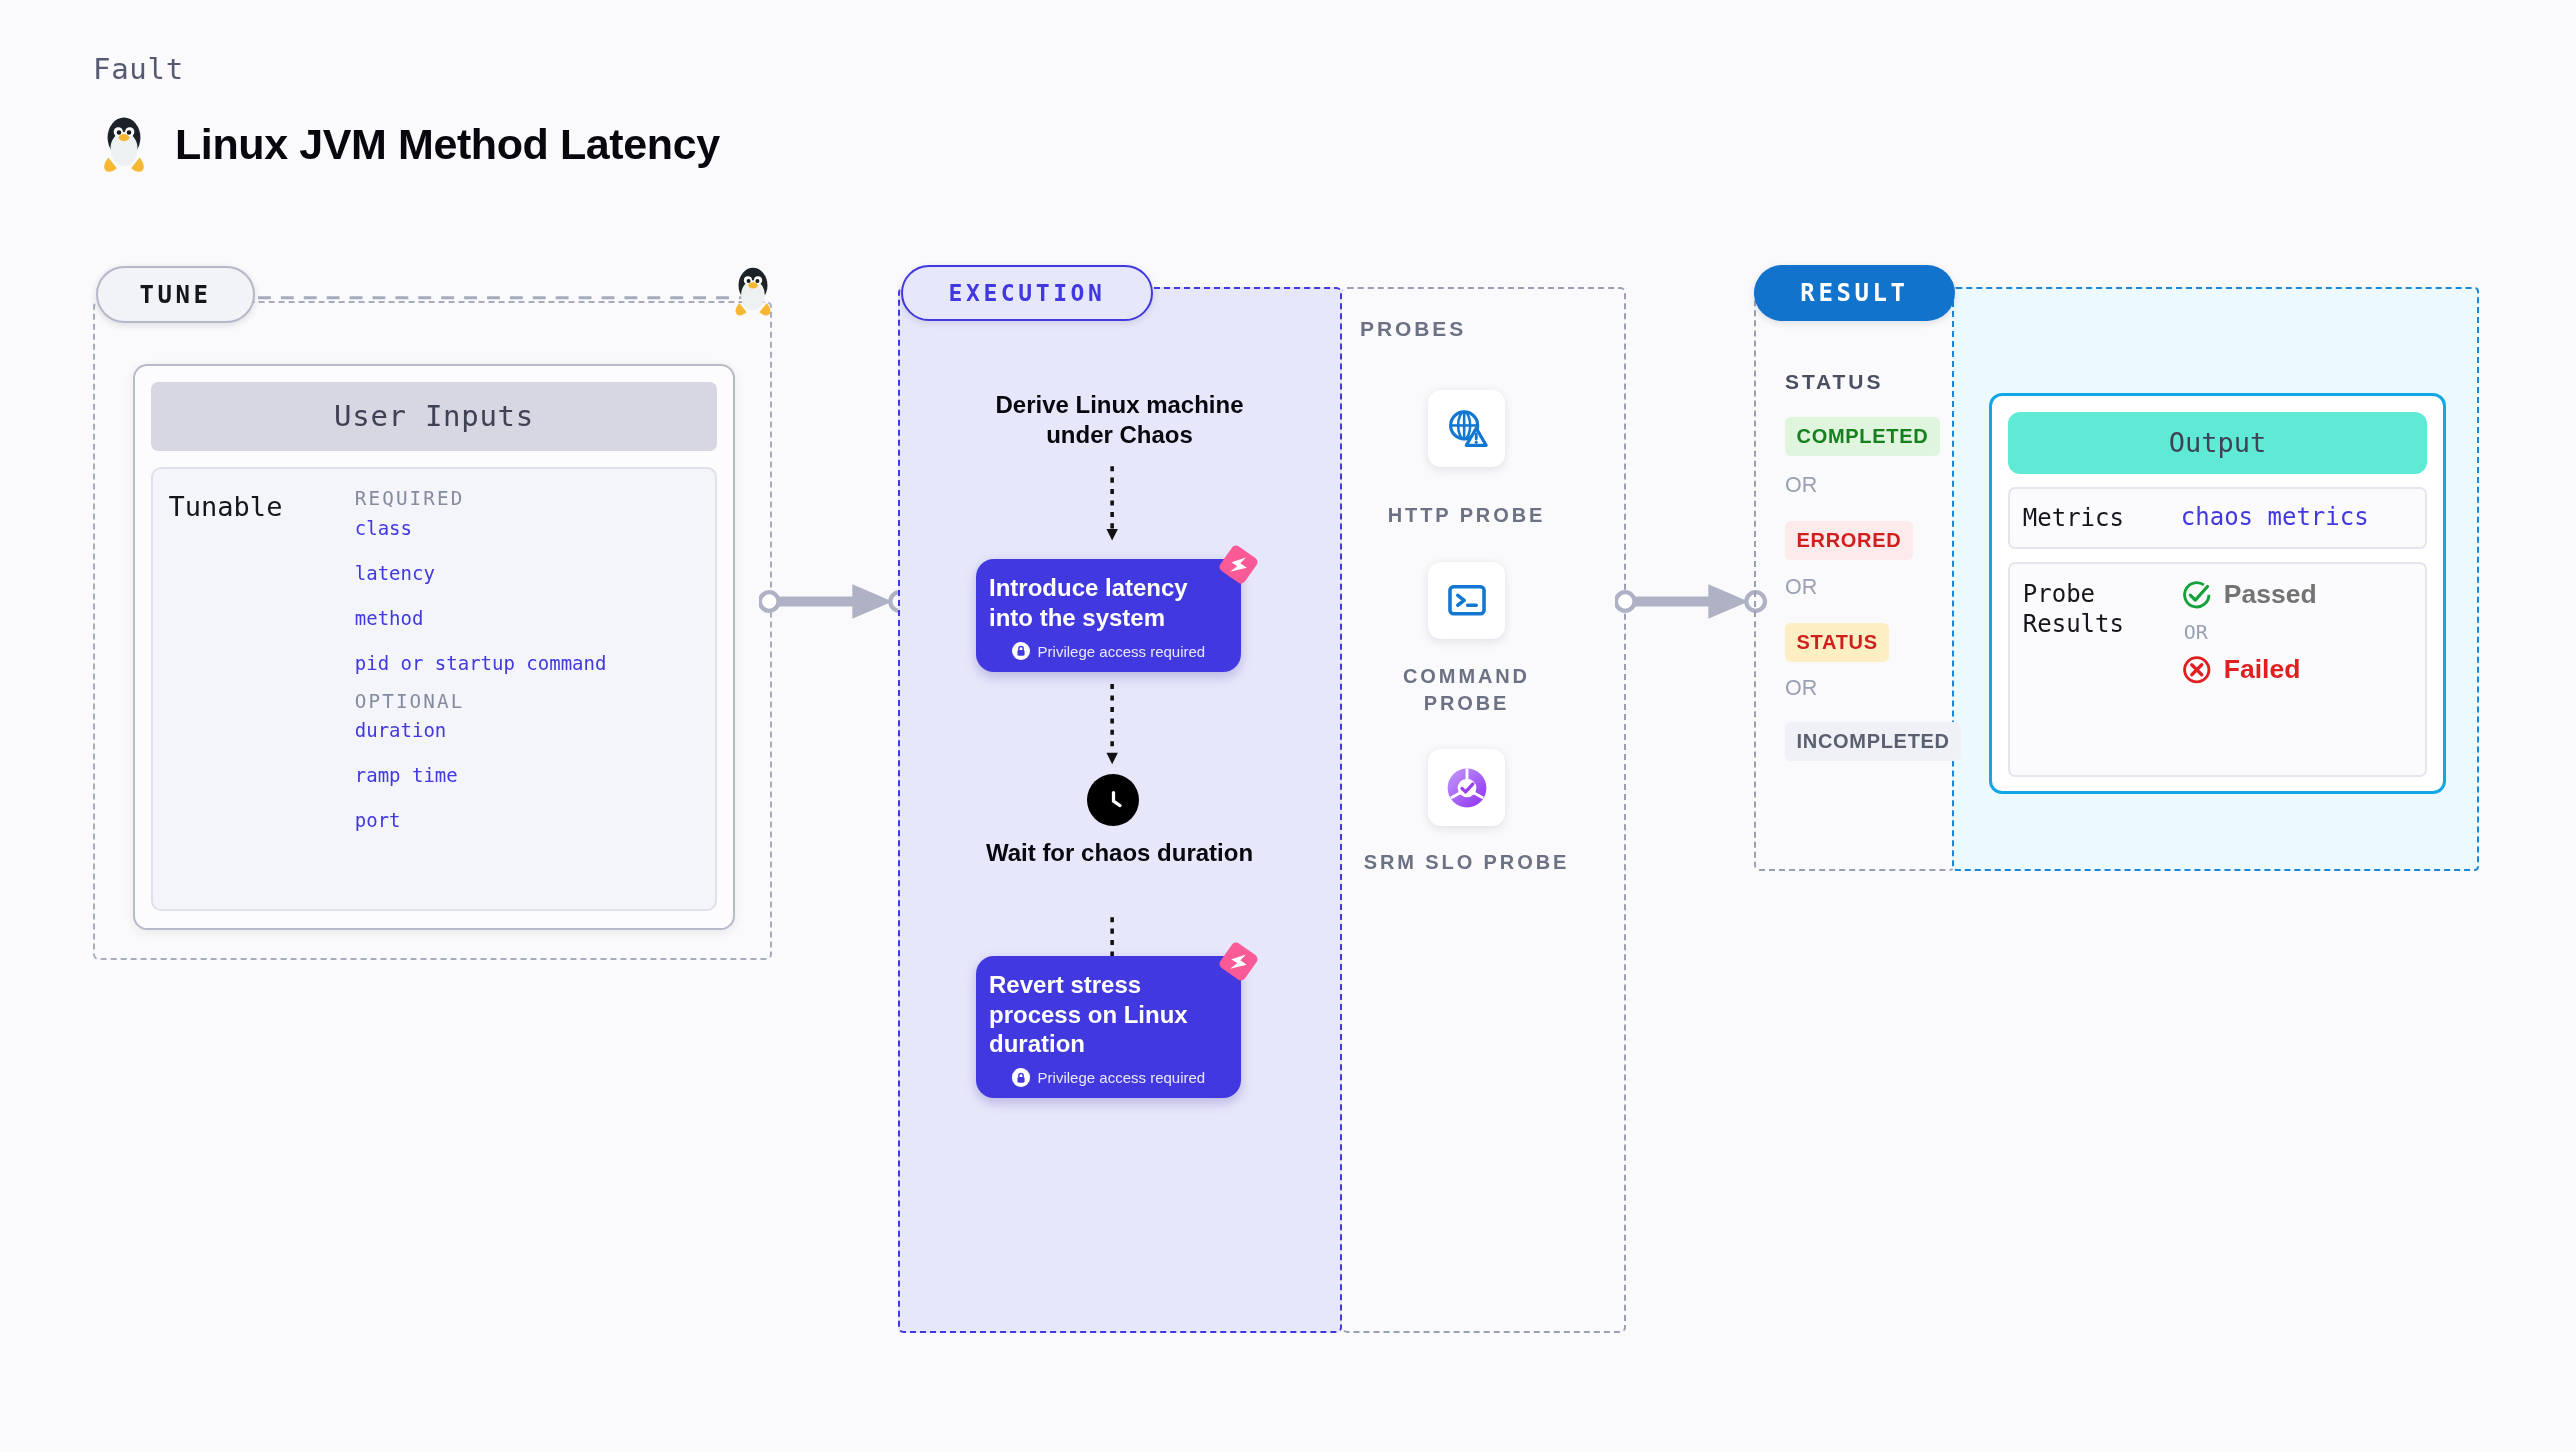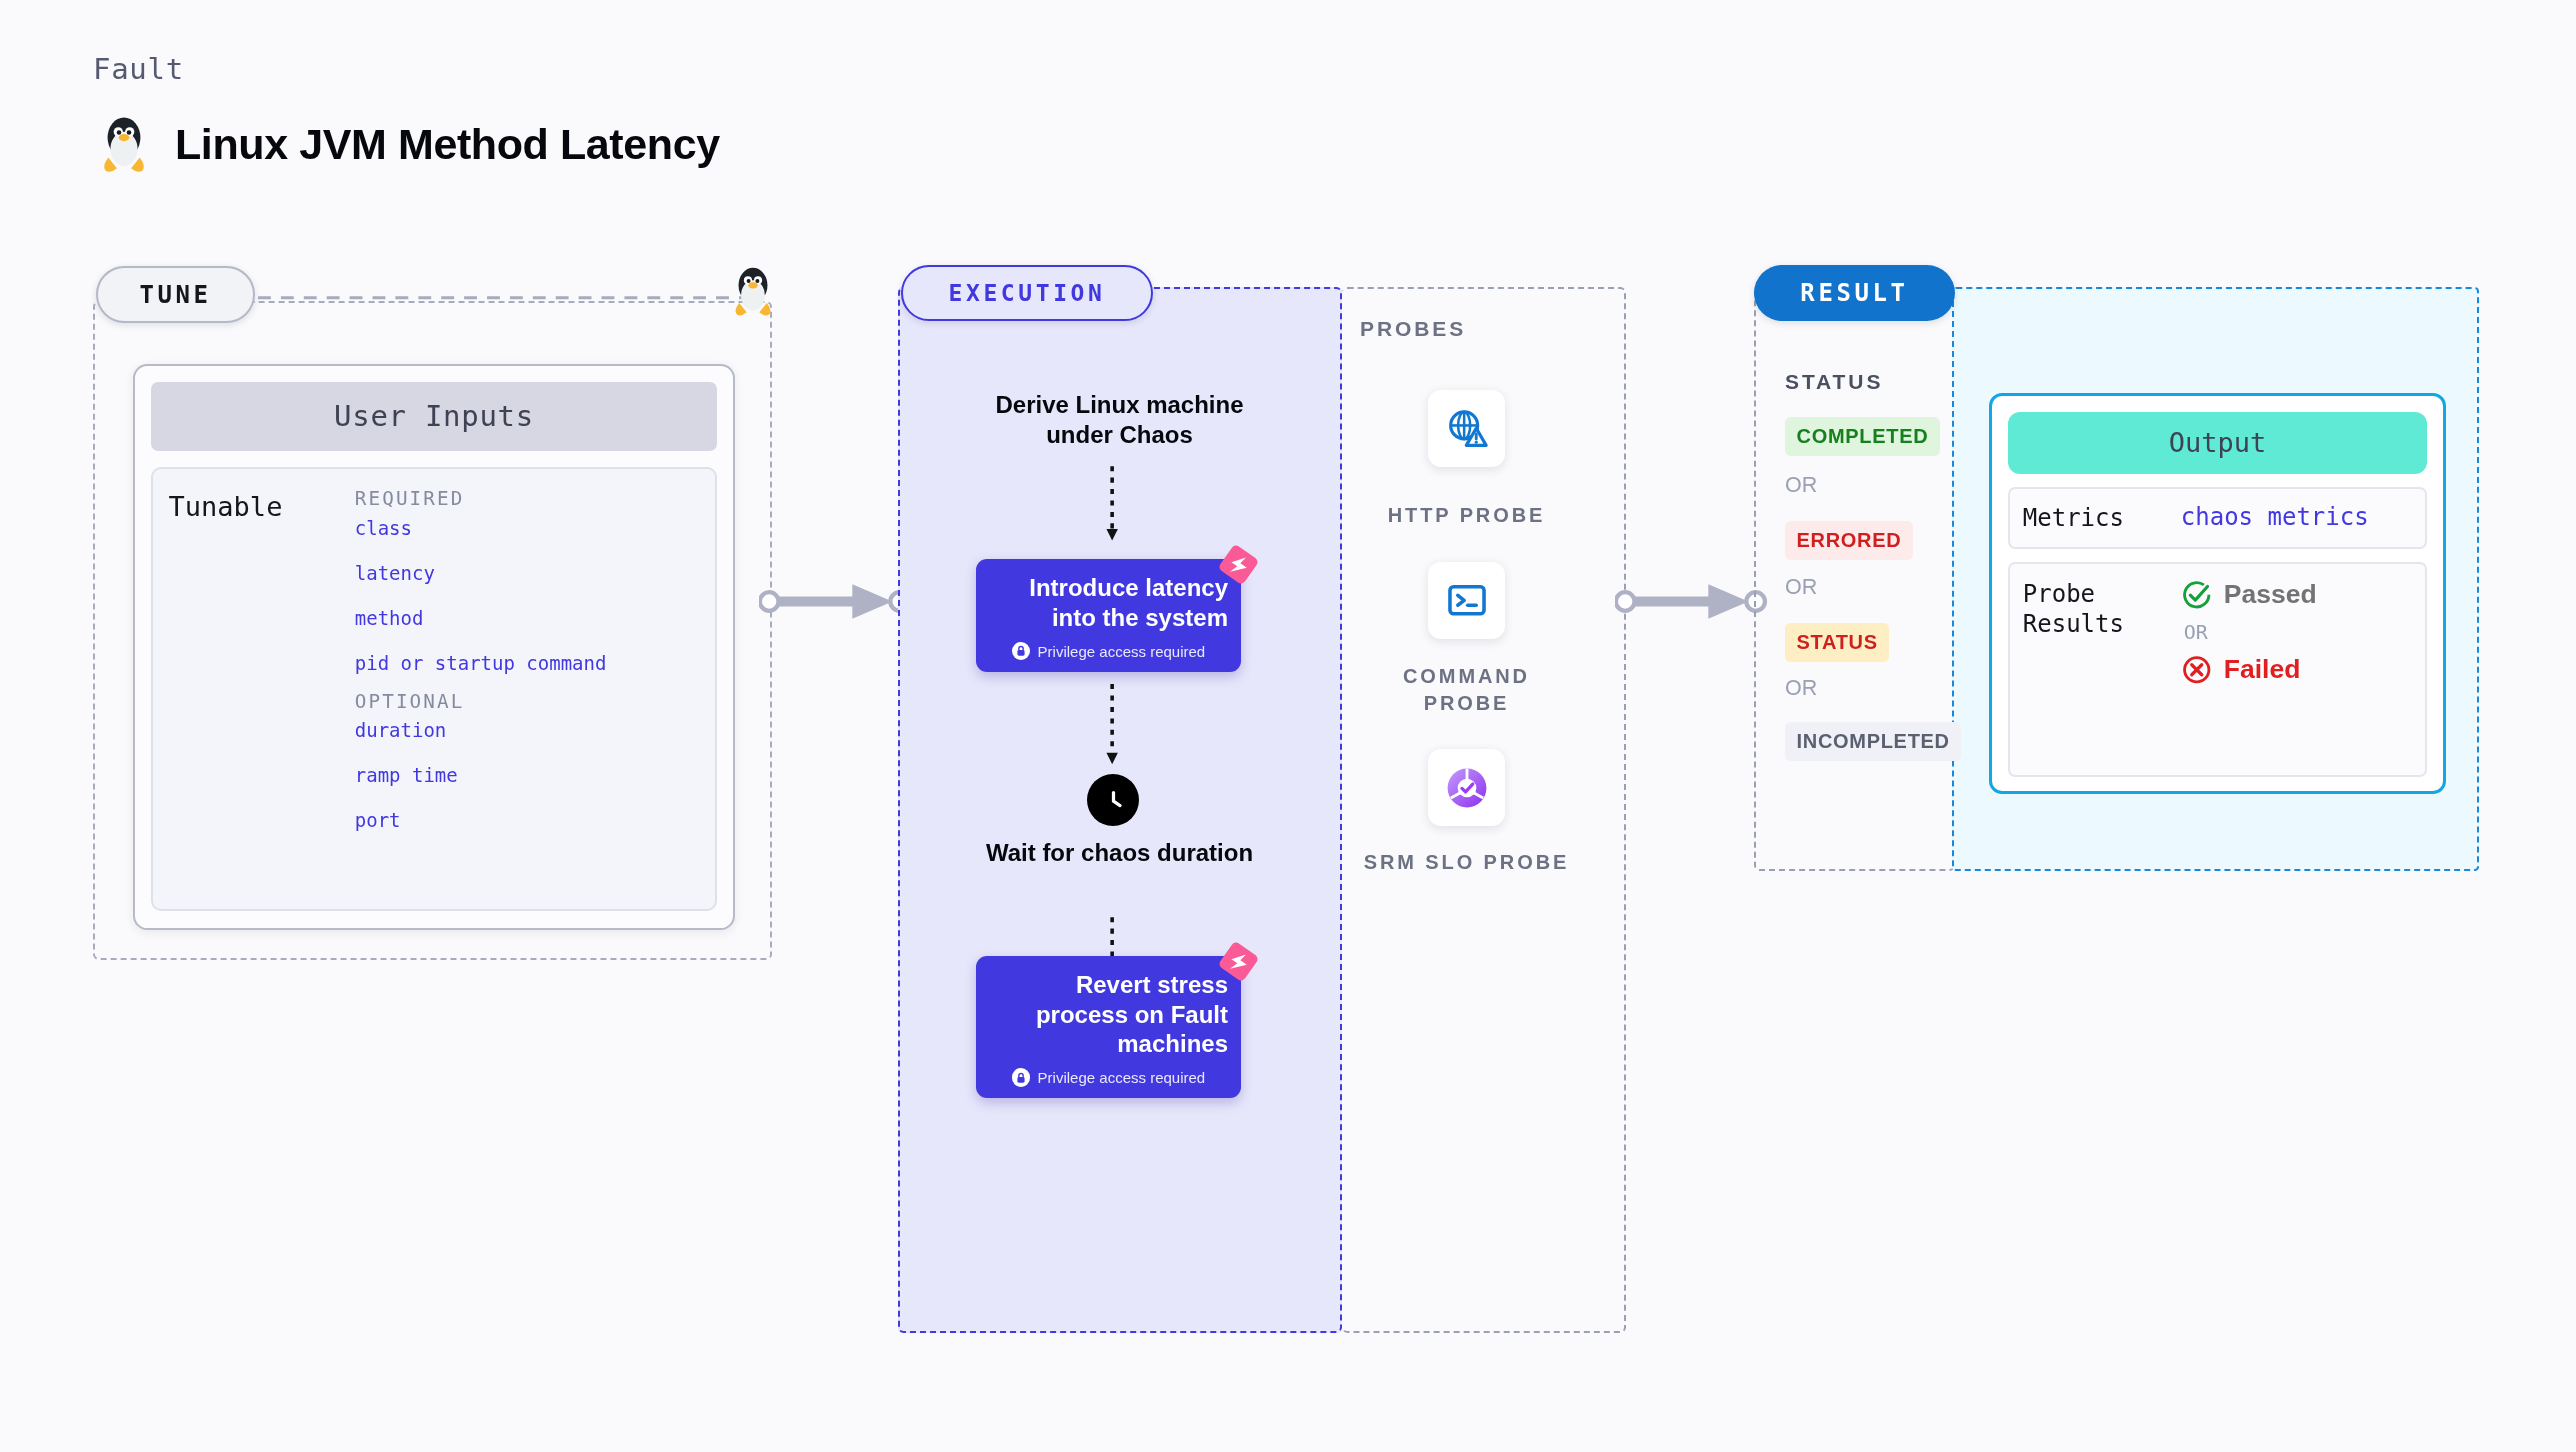--- a/index.html
+++ b/index.html
@@ -162,22 +162,22 @@
   .pr-fail { color: #e02020; }
   .pr-or { font-size: 20px; color: #9aa0b4; margin: 10px 0 10px 2.9px; font-family: "DejaVu Sans Mono", monospace; }
 
   
   .flow-text {
     position: absolute; width: 315px; left: 962px; text-align: center;
     font-size: 24px; font-weight: 700; color: #07080d; line-height: 1.25;
   }
   .flow-box {
     position: absolute; left: 976px; width: 265px;
-    background: #4138e0; border-radius: 11px; color: #fff;
-    text-align: right; padding: 14.3px 13px 11.5px;
+    background: #4138e0; border-radius: 18px; color: #fff;
+    text-align: left; padding: 14.3px 13px 11.5px;
     box-shadow: 0 4.3px 11.5px rgba(50,40,160,.25);
   }
   .flow-box-title { font-size: 24px; font-weight: 700; line-height: 1.22; }
   .priv-row {
     display: flex; align-items: center; justify-content: center; gap: 7.2px;
     margin-top: 10px; font-size: 15px; color: #e9e8fd;
   }
   .lock-ic {
     width: 18.6px; height: 18.6px; border-radius: 50%; background: #fff;
     display: flex; align-items: center; justify-content: center; flex: none;
@@ -310,21 +310,21 @@
 
   <div class="flow-box" style="top:956px">
     <span class="chaos-tag">
       <svg width="43" height="43" viewBox="0 0 60 60">
         <g transform="rotate(35 30 30)">
           <rect x="9" y="9" width="42" height="42" rx="7" fill="#fa5a96"></rect>
           <path d="M33 16 L20 33 h10 l-4 12 L42 27 H31 z" fill="#fff"></path>
         </g>
       </svg>
     </span>
-    <div class="flow-box-title">Revert stress process on Fault machines</div>
+    <div class="flow-box-title">Revert stress process on Linux duration</div>
     <div class="priv-row">
       <span class="lock-ic">
         <svg width="10" height="11.5" viewBox="0 0 14 16">
           <path d="M4 7V5a3 3 0 016 0v2" fill="none" stroke="#4138e0" stroke-width="2"></path>
           <rect x="2" y="7" width="10" height="8" rx="2" fill="#4138e0"></rect>
         </svg>
       </span>
       <span>Privilege access required</span>
     </div>
   </div>

